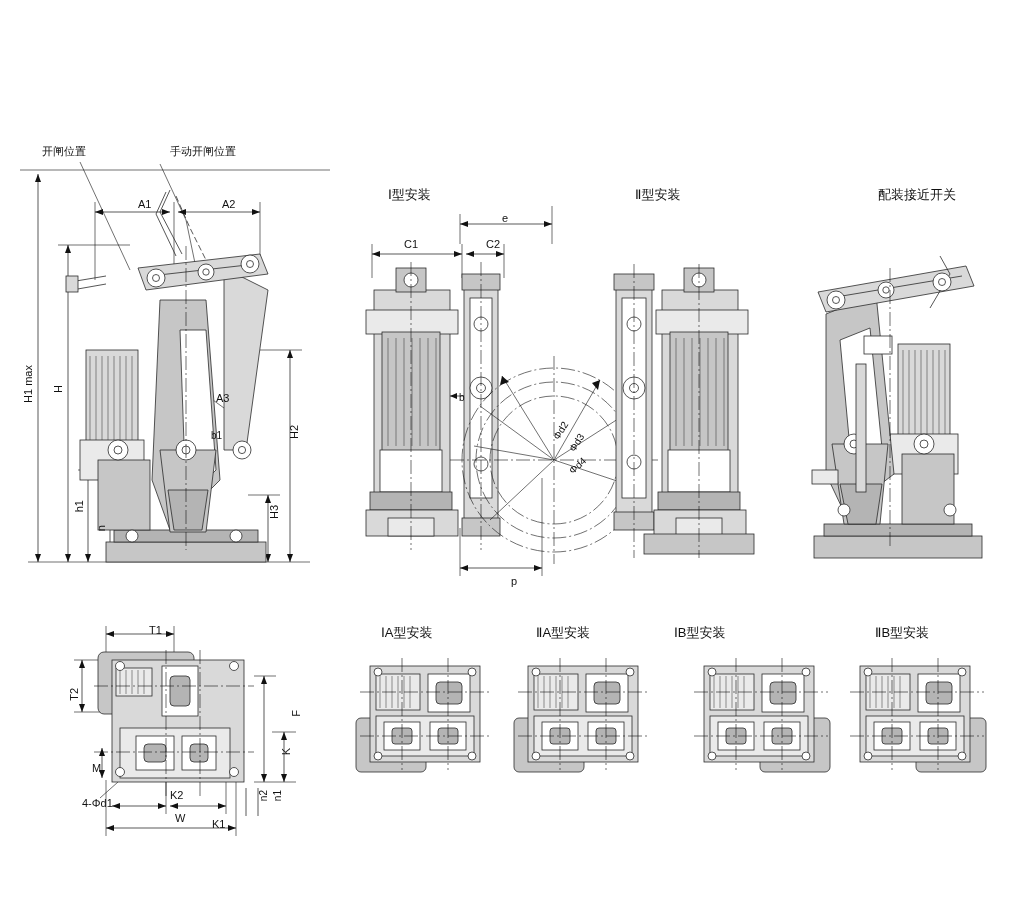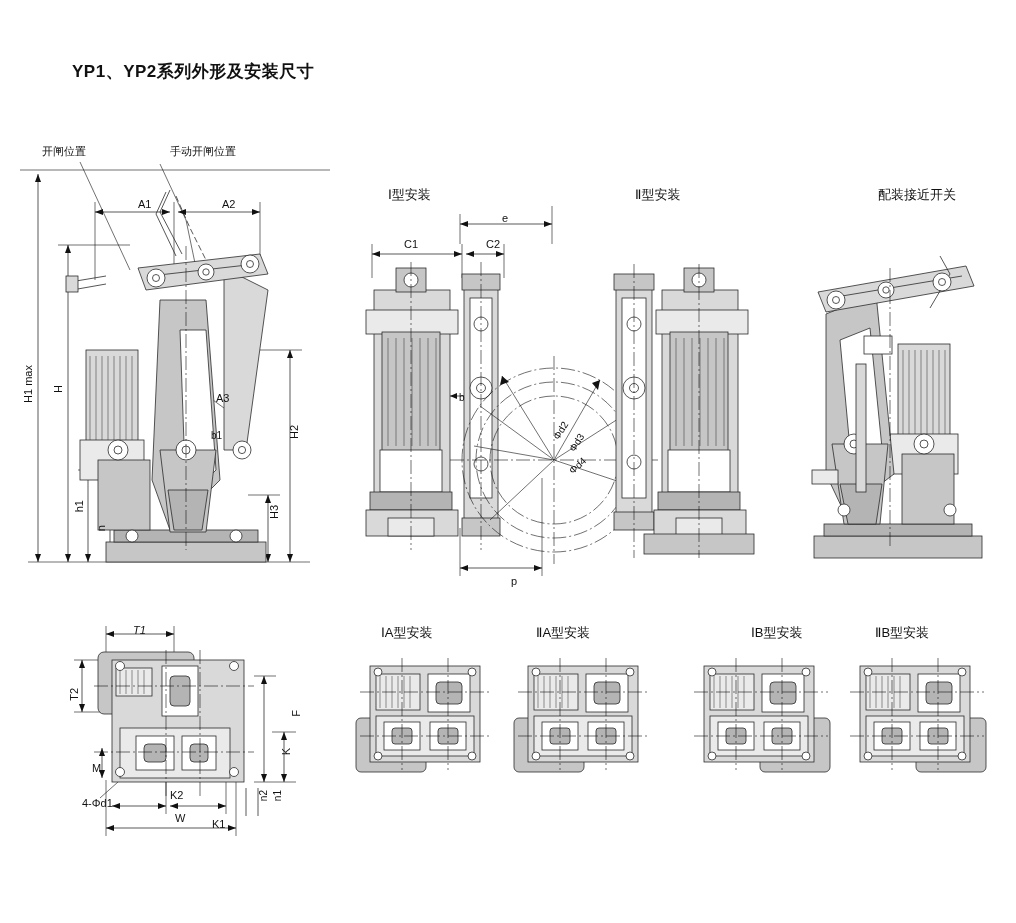--- a/index.html
+++ b/index.html
@@ -30,21 +30,20 @@
   .body-f4{fill:#b4b4b4;stroke:#2b2b2b;stroke-width:.8;}
   .white{fill:#ffffff;stroke:#2b2b2b;stroke-width:.8;}
   .hatch-l{stroke:#2b2b2b;stroke-width:.5;fill:none;}
   .arrowdot{fill:#111;}
 </style>
 </head>
 <body>
 
 <div class="page">
 
-  <div class="title">YP1、YP2系列外形及安装尺寸</div>
 
   <svg width="360" height="480" style="left:10px;top:150px;">
 
     <g class="dim">
 
       <line class="ext" x1="10" y1="20" x2="320" y2="20"></line>
 
       <line x1="28" y1="24" x2="28" y2="412"></line>
       <path d="M28 24 l-3 8 l6 0 z" class="arrowdot" stroke="none"></path>
       <path d="M28 412 l-3 -8 l6 0 z" class="arrowdot" stroke="none"></path>
@@ -434,35 +433,35 @@
       <circle class="white" cx="62" cy="46" r="4.5"></circle>
       <circle class="white" cx="176" cy="46" r="4.5"></circle>
 
       <line class="center" x1="36" y1="66" x2="196" y2="66"></line>
       <line class="center" x1="36" y1="132" x2="196" y2="132"></line>
       <line class="center" x1="108" y1="30" x2="108" y2="176"></line>
       <line class="center" x1="142" y1="30" x2="142" y2="176"></line>
     </g>
   </svg>
 
-  <div class="lbl" style="left:133px;top:624px;font-style:italic;">T1</div>
+  <div class="lbl" style="left:149px;top:624px;">T1</div>
   <div class="lbl vert" style="left:68px;top:688px;">T2</div>
   <div class="lbl vert" style="left:290px;top:710px;">F</div>
   <div class="lbl vert" style="left:280px;top:748px;">K</div>
   <div class="lbl" style="left:212px;top:818px;text-align:center;">K1</div>
   <div class="lbl" style="left:170px;top:789px;">K2</div>
   <div class="lbl" style="left:92px;top:762px;">M</div>
   <div class="lbl" style="left:175px;top:812px;">W</div>
   <div class="lbl vert sm" style="left:272px;top:790px;">n1</div>
   <div class="lbl vert sm" style="left:258px;top:790px;">n2</div>
   <div class="lbl" style="left:82px;top:797px;">4-Φd1</div>
 
   <div class="cap" style="left:381px;top:624px;">ⅠA型安装</div>
   <div class="cap" style="left:536px;top:624px;text-align:center;">ⅡA型安装</div>
-  <div class="cap" style="left:751px;top:624px;">ⅠB型安装</div>
+  <div class="cap" style="left:674px;top:624px;">ⅠB型安装</div>
   <div class="cap" style="left:875px;top:624px;">ⅡB型安装</div>
 
   <svg width="150" height="140" style="left:352px;top:652px;">
     <g>
       <rect class="body-f2" x="4" y="66" width="70" height="54" rx="5"></rect>
       <rect class="body-f1" x="18" y="14" width="110" height="96"></rect>
       <rect class="body-f3" x="24" y="22" width="44" height="36"></rect>
       <g class="hatch-l">
           <line x1="28" y1="24" x2="28" y2="56"></line>
           <line x1="34" y1="24" x2="34" y2="56"></line>

